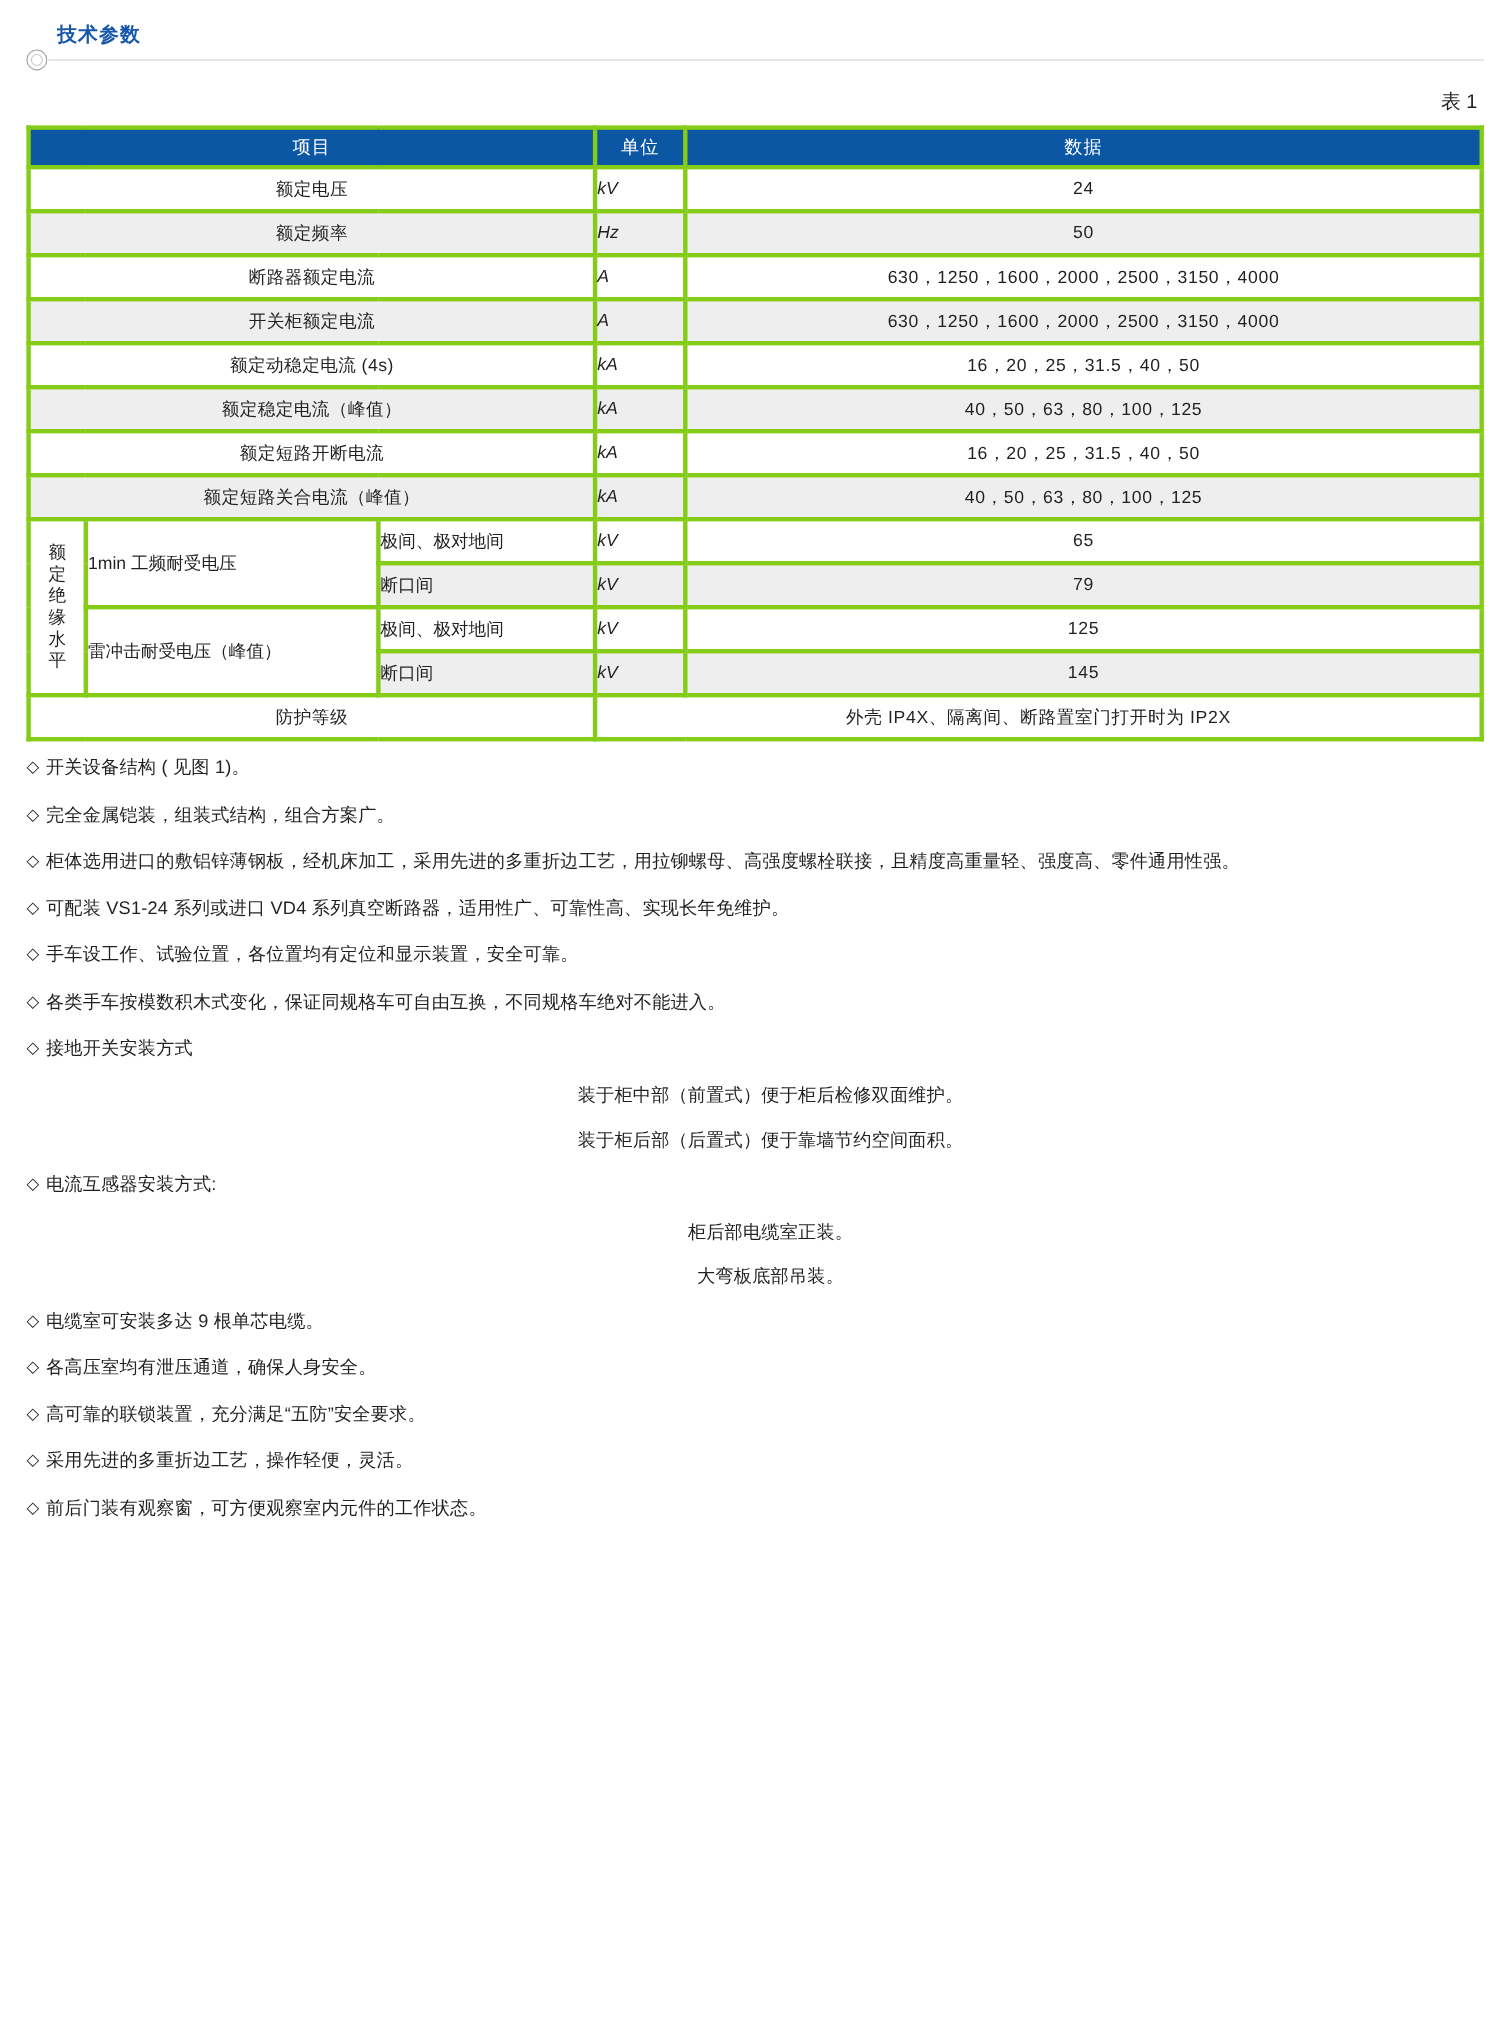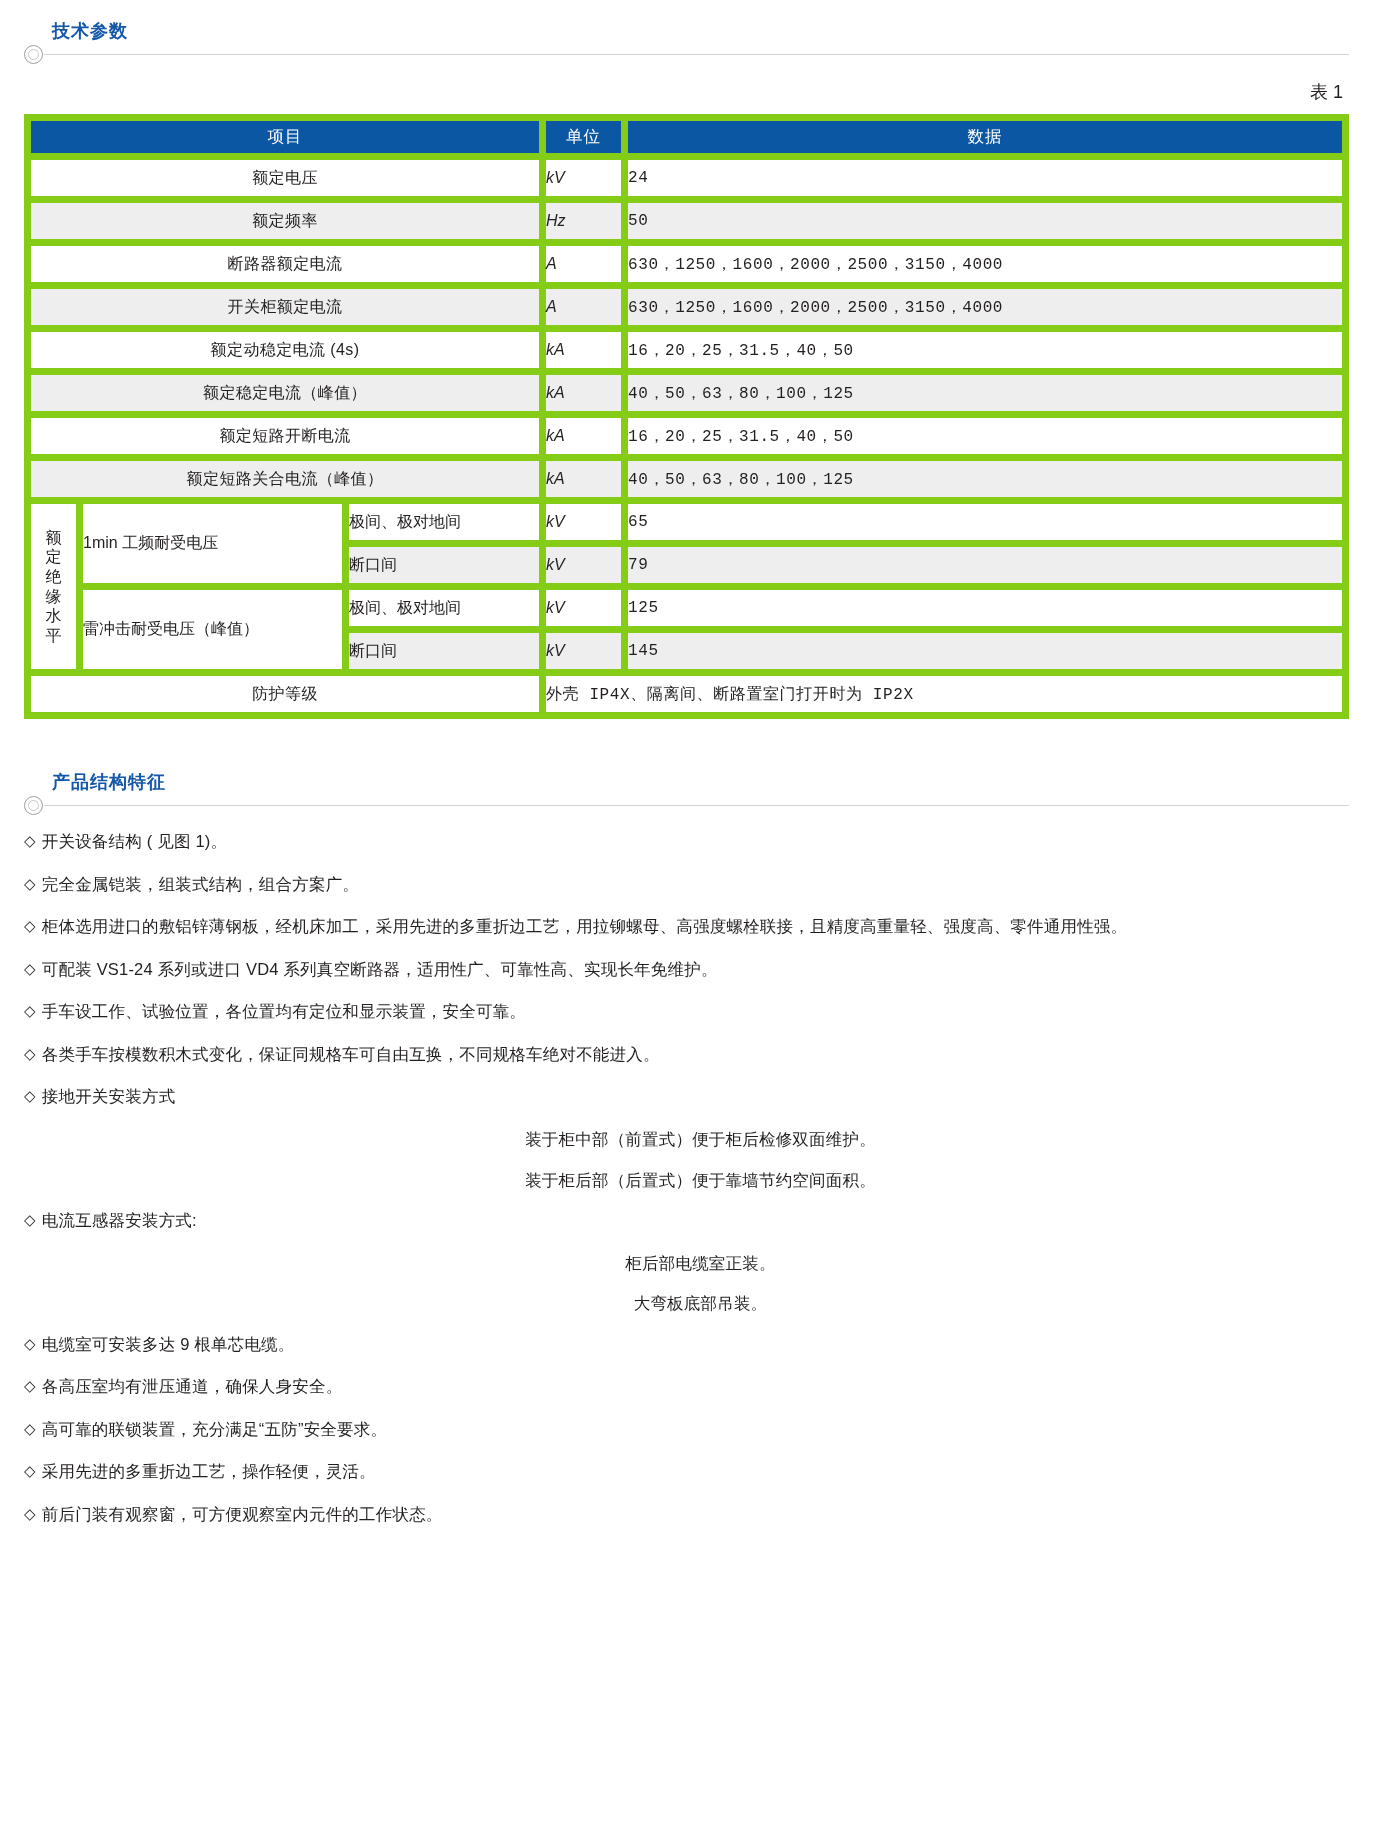--- a/index.html
+++ b/index.html
@@ -78,21 +78,21 @@
   }
 
   
   table.spec {
     width: 100%;
     border-collapse: collapse;
     table-layout: fixed;
     font-size: 16px;
   }
   table.spec td, table.spec th {
-    border: 7px solid #84cc16;
+    border: 4px solid #84cc16;
     padding: 0;
   }
   table.spec thead th {
     background: #0b57a4;
     color: #ffffff;
     font-weight: normal;
     height: 32px;
     font-size: 16.5px;
     letter-spacing: 1px;
   }
@@ -104,24 +104,23 @@
     padding-left: 14px;
     height: 36px;
     letter-spacing: 0.4px;
   }
   td.c-unit {
     text-align: left;
     height: 36px;
     font-style: italic;
   }
   td.c-data {
-    text-align: left;
+    text-align: center;
     height: 36px;
     letter-spacing: 0.6px;
-    font-family: Liberation Mono, monospace;
   }
   td.c-sub {
     text-align: left;
     padding-left: 14px;
     height: 36px;
   }
   td.vert {
     text-align: center;
     width: 52px;
     line-height: 1.22;
@@ -271,25 +270,20 @@
       </tr>
 
       <tr class="odd bottom-row">
         <td class="c-item" colspan="3">防护等级</td>
         <td class="c-data" colspan="2">外壳 IP4X、隔离间、断路置室门打开时为 IP2X</td>
       </tr>
     </tbody>
   </table>
 
 
-  <div class="section-head" style="margin-top:46px;">
-    <div class="ring"></div>
-    <div class="rule"></div>
-    <div class="section-title">产品结构特征</div>
-  </div>
 
   <div class="features" id="feature-list">
       <div class="feat">
         <span class="dia">◇</span>
         <span class="txt">开关设备结构 ( 见图 1)。</span>
       </div>
       <div class="feat">
         <span class="dia">◇</span>
         <span class="txt">完全金属铠装，组装式结构，组合方案广。</span>
       </div>

